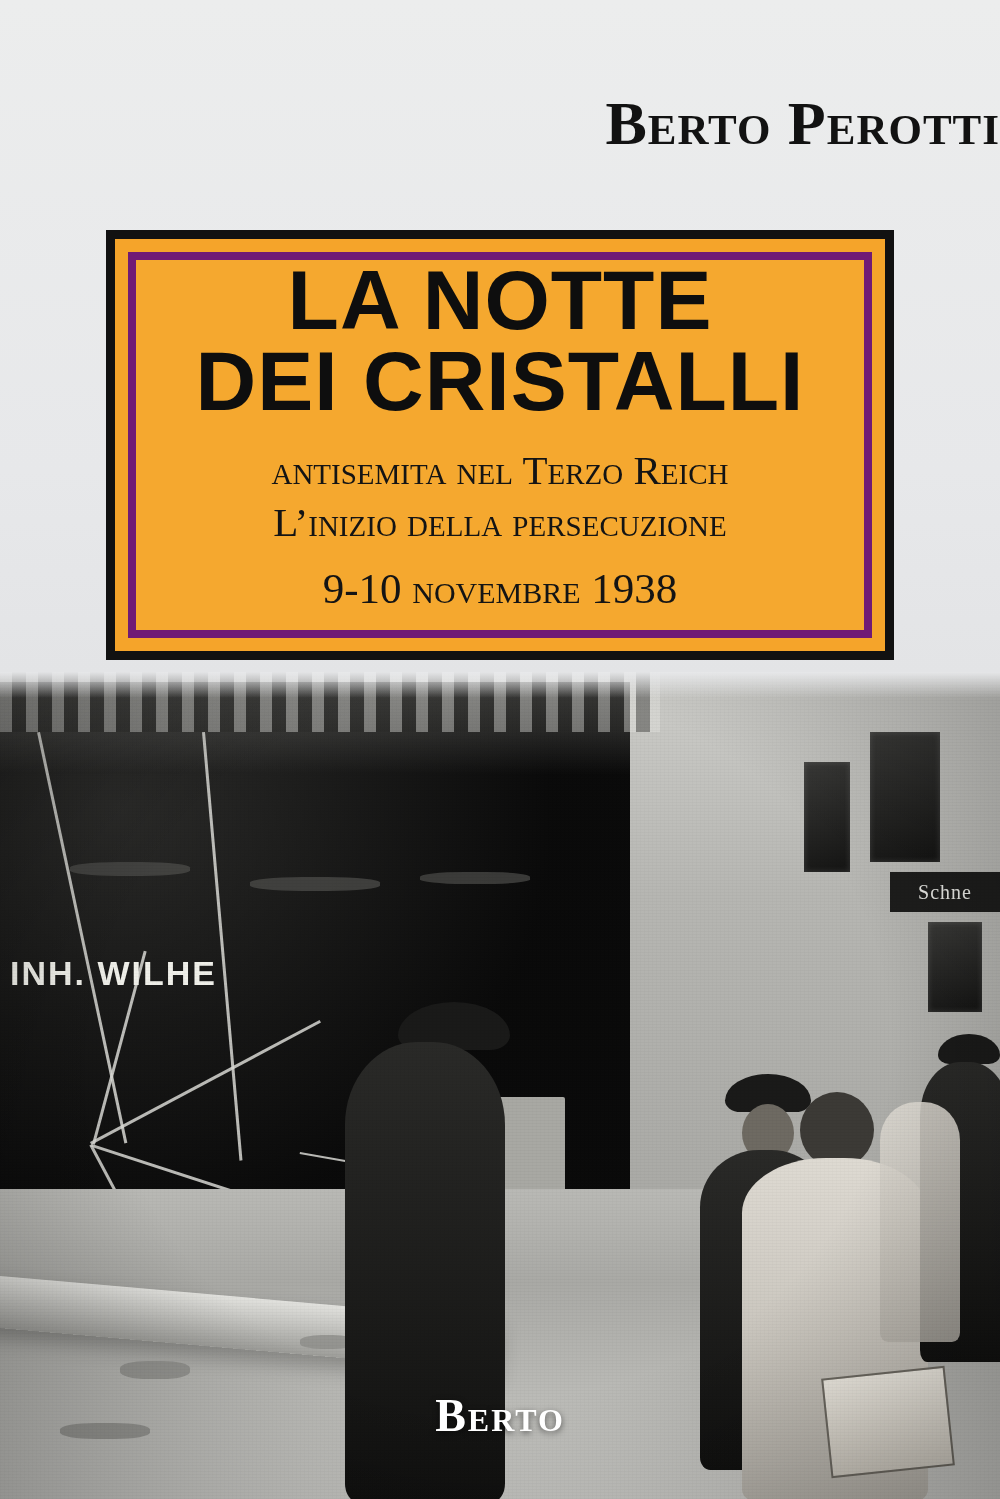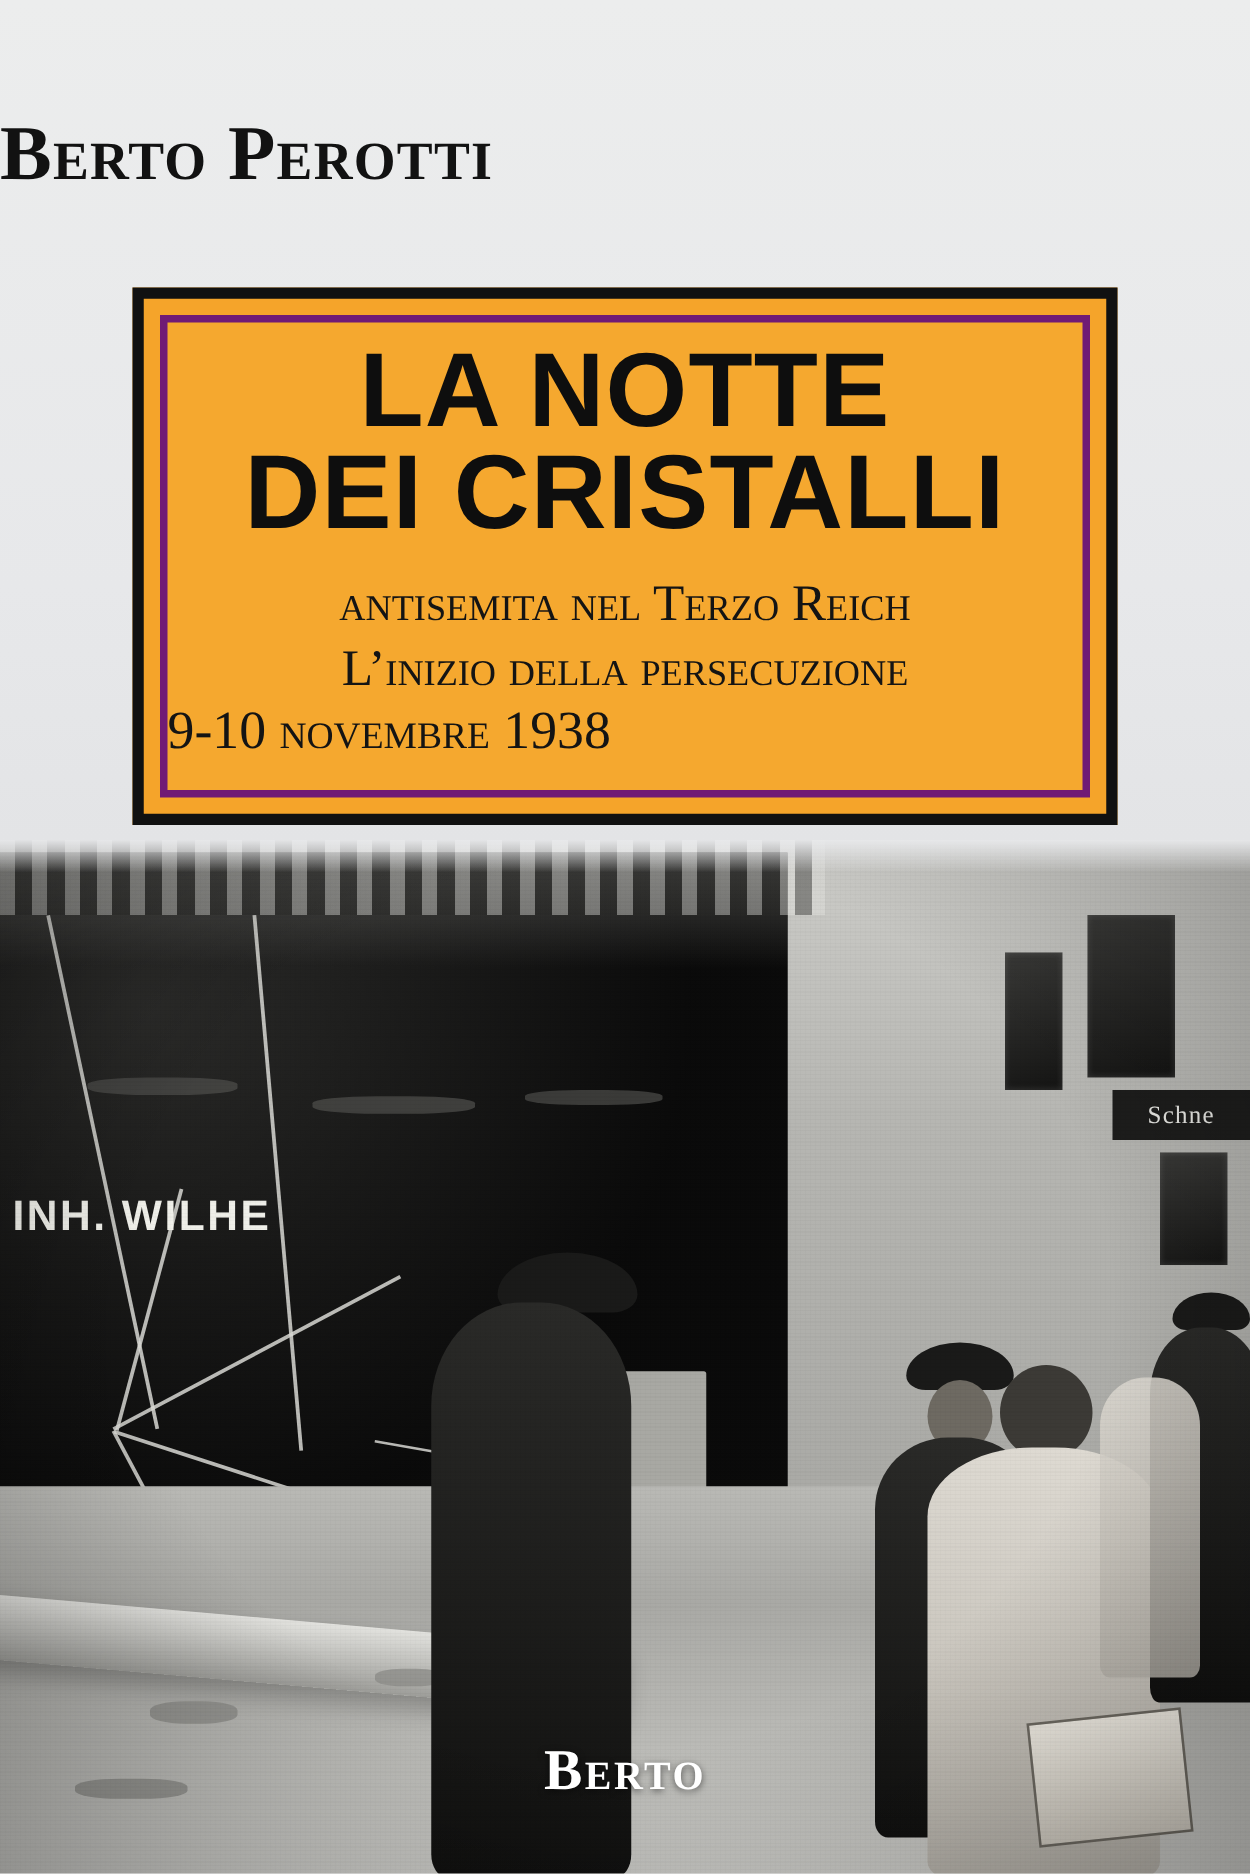--- a/index.html
+++ b/index.html
@@ -23,21 +23,21 @@
     width: 1000px;
     height: 672px;
     background: linear-gradient(180deg, #eceded 0%, #e7e8ea 70%, #e3e4e6 100%);
   }
 
   .author {
     position: absolute;
     left: 0;
     top: 88px;
     width: 1000px;
-    text-align: left;
+    text-align: right;
     color: #121212;
     font-size: 62px;
     font-weight: bold;
     letter-spacing: 1px;
     font-variant: small-caps;
     font-family: "Liberation Serif", serif;
   }
 
   
   .title-panel-outer {
@@ -49,28 +49,27 @@
     background: #f5a42a;
     border: 9px solid #111111;
     box-sizing: border-box;
   }
   .title-panel-inner {
     position: absolute;
     left: 13px;
     top: 13px;
     right: 13px;
     bottom: 13px;
-    border: 6px solid #701a75;
+    border: 8px solid #701a75;
     box-sizing: border-box;
     background: #f5a82f;
     display: flex;
     flex-direction: column;
     align-items: center;
     justify-content: flex-start;
-    padding-top: 14px;
   }
   .main-title {
     color: #0e0e0e;
     font-size: 84px;
     line-height: 0.97;
     font-weight: bold;
     text-align: center;
     letter-spacing: 1px;
     text-transform: uppercase;
     font-family: "Liberation Sans", sans-serif;
@@ -82,23 +81,23 @@
     color: #141414;
     text-align: center;
     font-size: 41px;
     line-height: 1.26;
     font-variant: small-caps;
     font-family: "Liberation Serif", serif;
     width: 100%;
   }
   .subtitle .sub-line { display: block; }
   .subtitle-date {
-    margin-top: 0;
+    margin-top: 16px;
     color: #141414;
-    text-align: left;
+    text-align: center;
     font-size: 43px;
     font-variant: small-caps;
     font-family: "Liberation Serif", serif;
     width: 100%;
   }
 
   
   .photo {
     position: absolute;
     left: 0;

